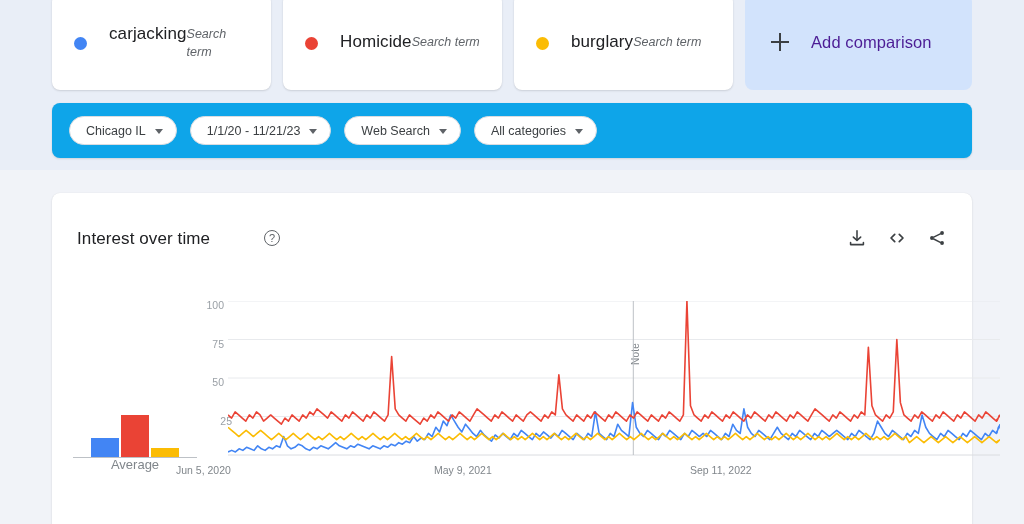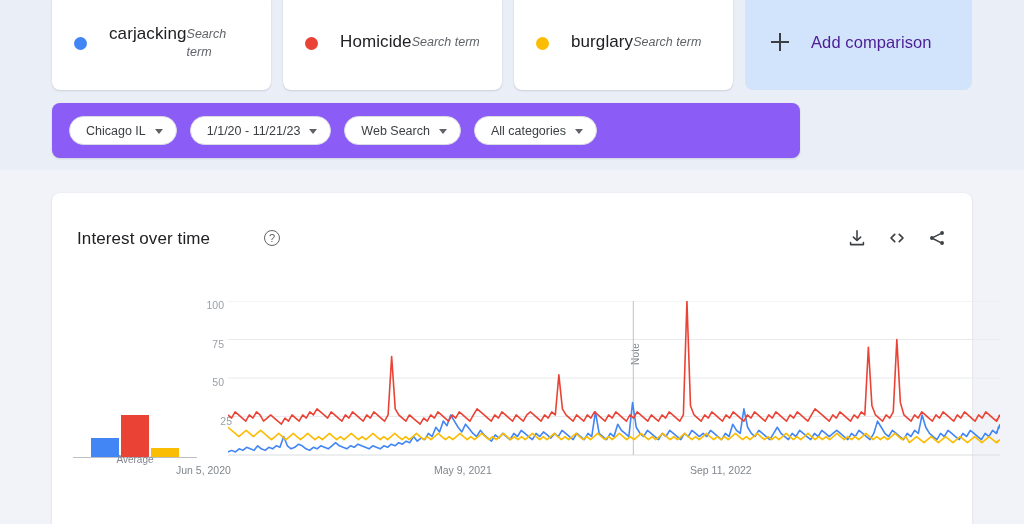--- a/index.html
+++ b/index.html
@@ -60,22 +60,22 @@
   .plus-icon:before, .plus-icon:after {
     content: ""; position: absolute; background: #3c4043;
   }
   .plus-icon:before { left: 0; top: 8px; width: 18px; height: 2px; }
   .plus-icon:after { top: 0; left: 8px; height: 18px; width: 2px; }
   .add-label { font-size: 16.5px; color: #4c1d95; letter-spacing: .1px; }
 
   
   .filter-bar {
     position: absolute; left: 52px; top: 103px;
-    width: 748px; height: 55px;
-    background: #8b5cf6; border-radius: 8px;
+    width: 920px; height: 55px;
+    background: #0ea5e9; border-radius: 8px;
     box-shadow: 0 1px 2px rgba(60,64,67,.14), 0 0 1px rgba(60,64,67,.08);
     display: flex; align-items: center;
     padding-left: 17px; gap: 13px;
   }
   .chip {
     height: 29px; border: 1px solid #dadce0; border-radius: 15px;
     background: #fff;
     display: flex; align-items: center; gap: 9px;
     padding: 0 13px 0 16px;
     font-size: 12.5px; color: #3c4043; white-space: nowrap;
@@ -121,22 +121,22 @@
   .avg-bars {
     position: absolute; left: 0; bottom: 16px; width: 130px; height: 46px;
     display: flex; align-items: flex-end; justify-content: center; gap: 2px;
   }
   .avg-bar { width: 28px; }
   .avg-base {
     position: absolute; left: 3px; bottom: 15px; width: 124px; height: 1px;
     background: #bdc1c6;
   }
   .avg-label {
-    position: absolute; left: 0; bottom: 8px; width: 130px;
-    text-align: center; font-size: 10px; color: #80868b;
+    position: absolute; left: 0; bottom: 1px; width: 130px;
+    text-align: center; font-size: 13px; color: #80868b;
   }
 
   
   .plot {
     position: absolute; left: 176px; top: 108px; width: 772px; height: 155px;
   }
   .plot svg { display: block; }
   .ytick {
     position: absolute; font-size: 10.5px; color: #9aa0a6;
     text-align: right; width: 32px;

